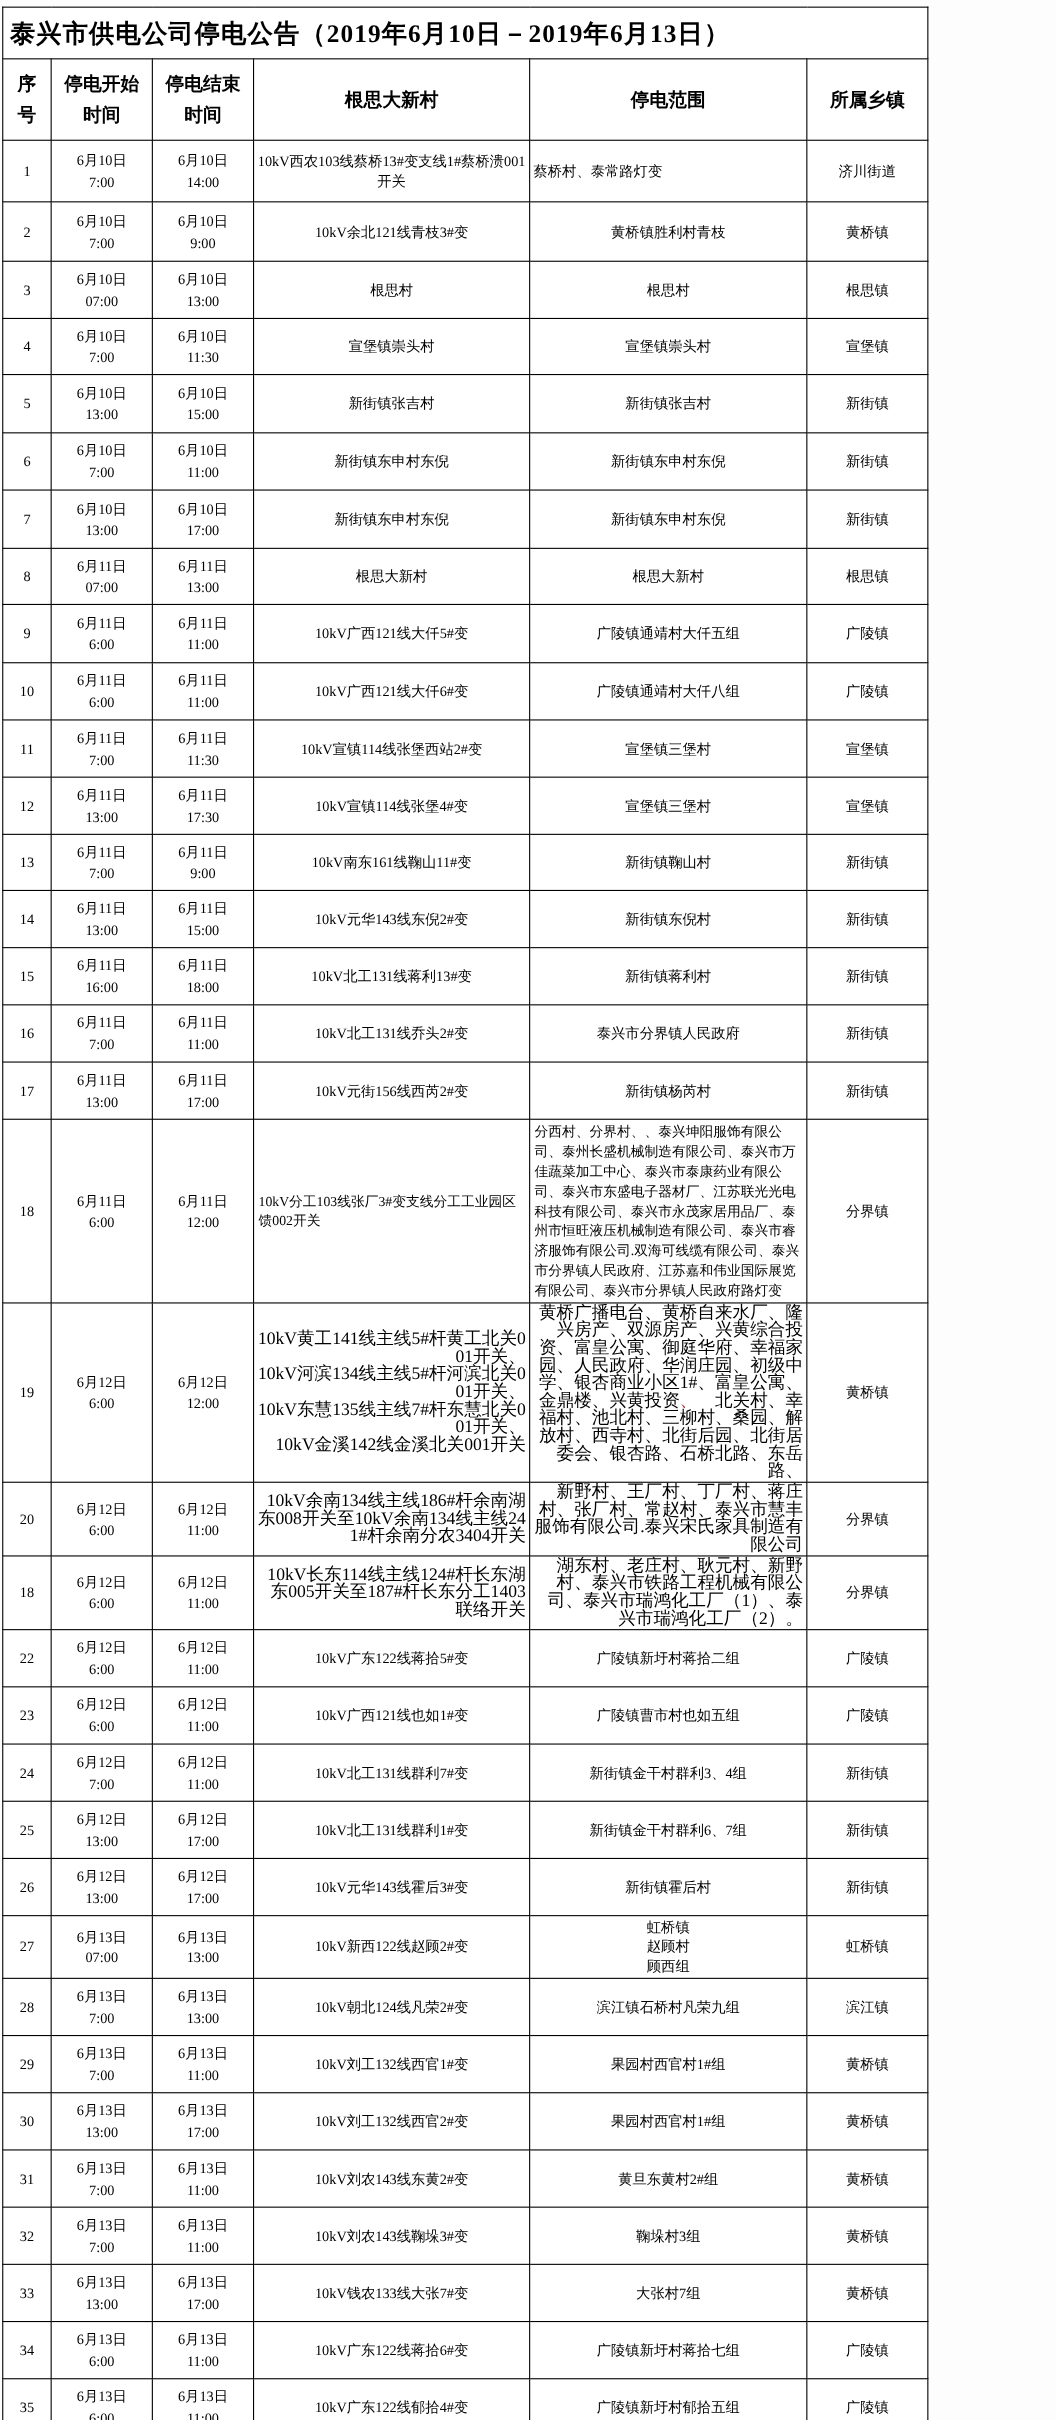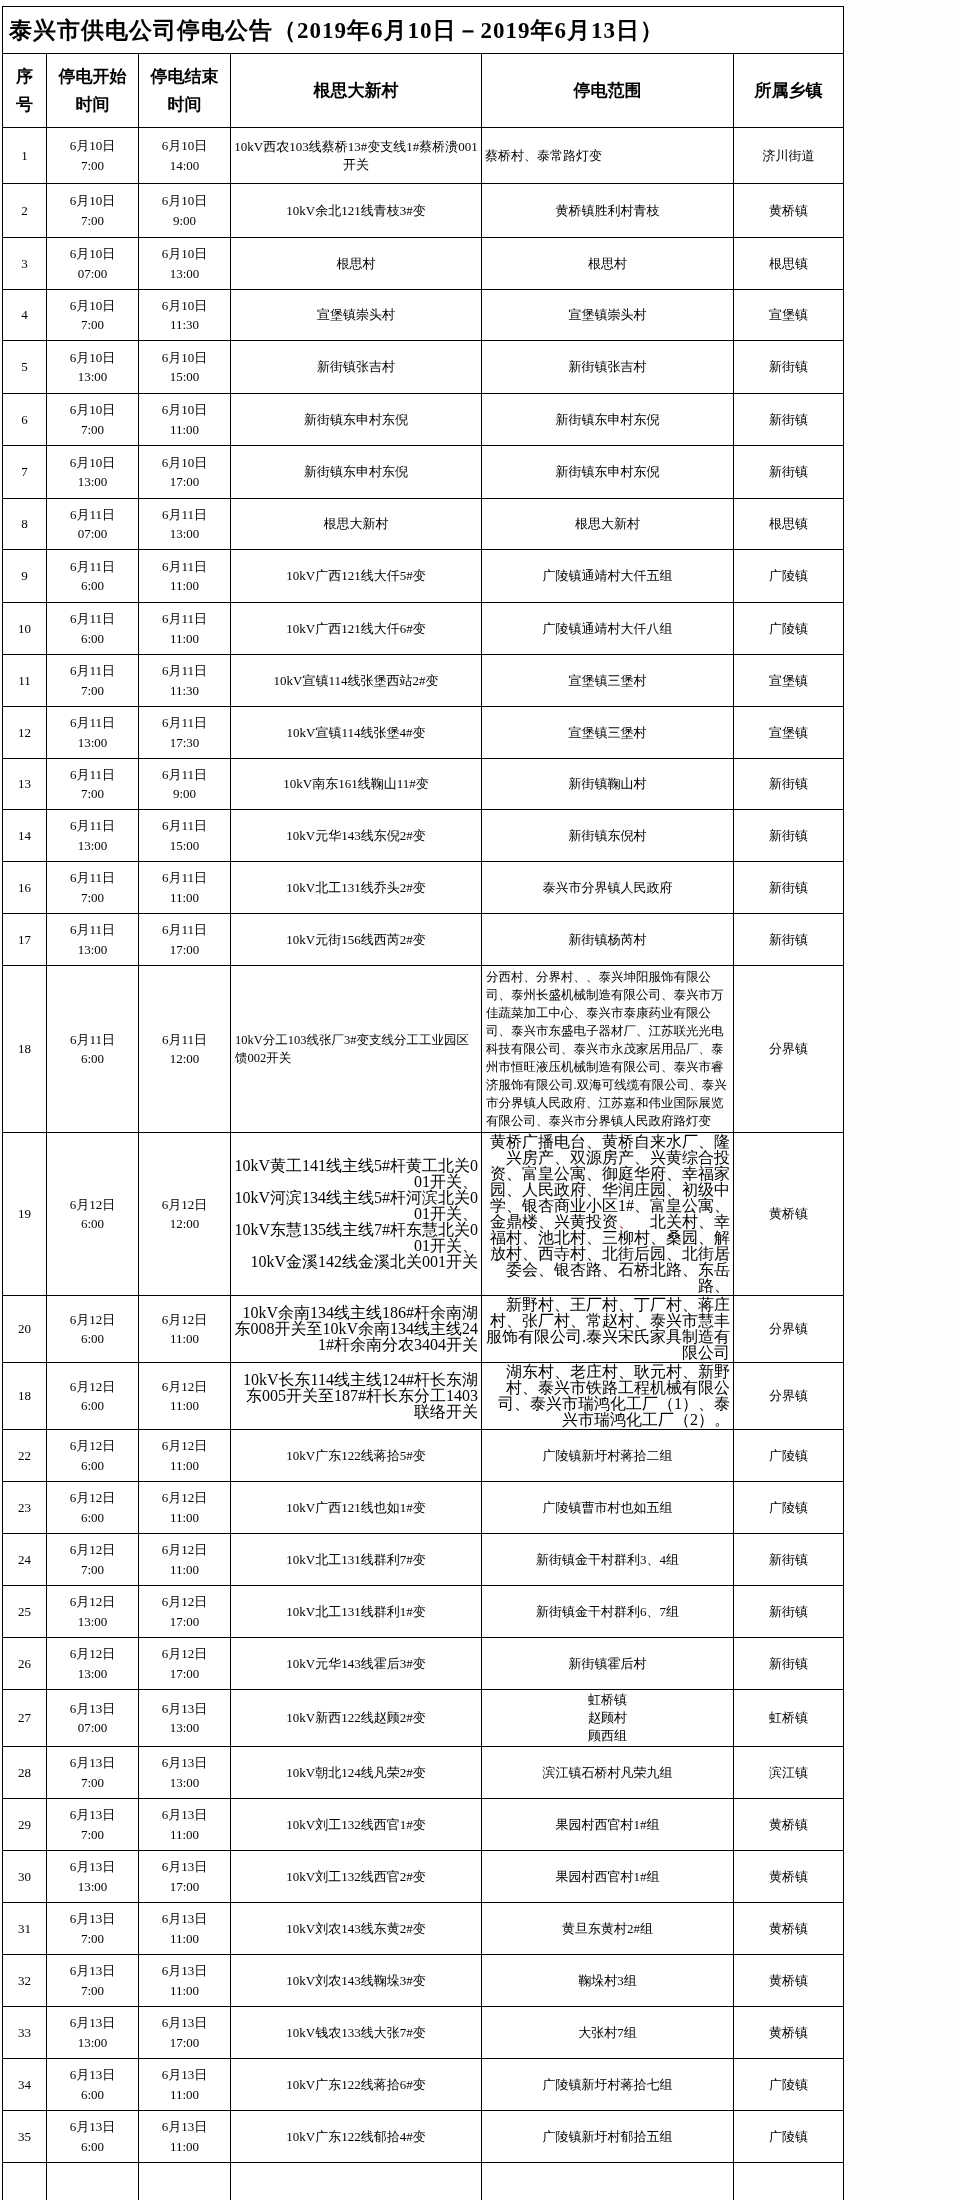--- a/index.html
+++ b/index.html
@@ -159,20 +159,28 @@
         </tr>
         <tr style="height: 52px;">
           <td class="c">14</td>
           <td class="c tm">6月11日<br>13:00</td>
           <td class="c tm">6月11日<br>15:00</td>
           <td class="c">10kV元华143线东倪2#变</td>
           <td class="c">新街镇东倪村</td>
           <td class="c">新街镇</td>
         </tr>
         <tr style="height: 52px;">
+          <td class="c">15</td>
+          <td class="c tm">6月11日<br>16:00</td>
+          <td class="c tm">6月11日<br>18:00</td>
+          <td class="c">10kV北工131线蒋利13#变</td>
+          <td class="c">新街镇蒋利村</td>
+          <td class="c">新街镇</td>
+        </tr>
+        <tr style="height: 52px;">
           <td class="c">16</td>
           <td class="c tm">6月11日<br>7:00</td>
           <td class="c tm">6月11日<br>11:00</td>
           <td class="c">10kV北工131线乔头2#变</td>
           <td class="c">泰兴市分界镇人民政府</td>
           <td class="c">新街镇</td>
         </tr>
         <tr style="height: 52px;">
           <td class="c">17</td>
           <td class="c tm">6月11日<br>13:00</td>

